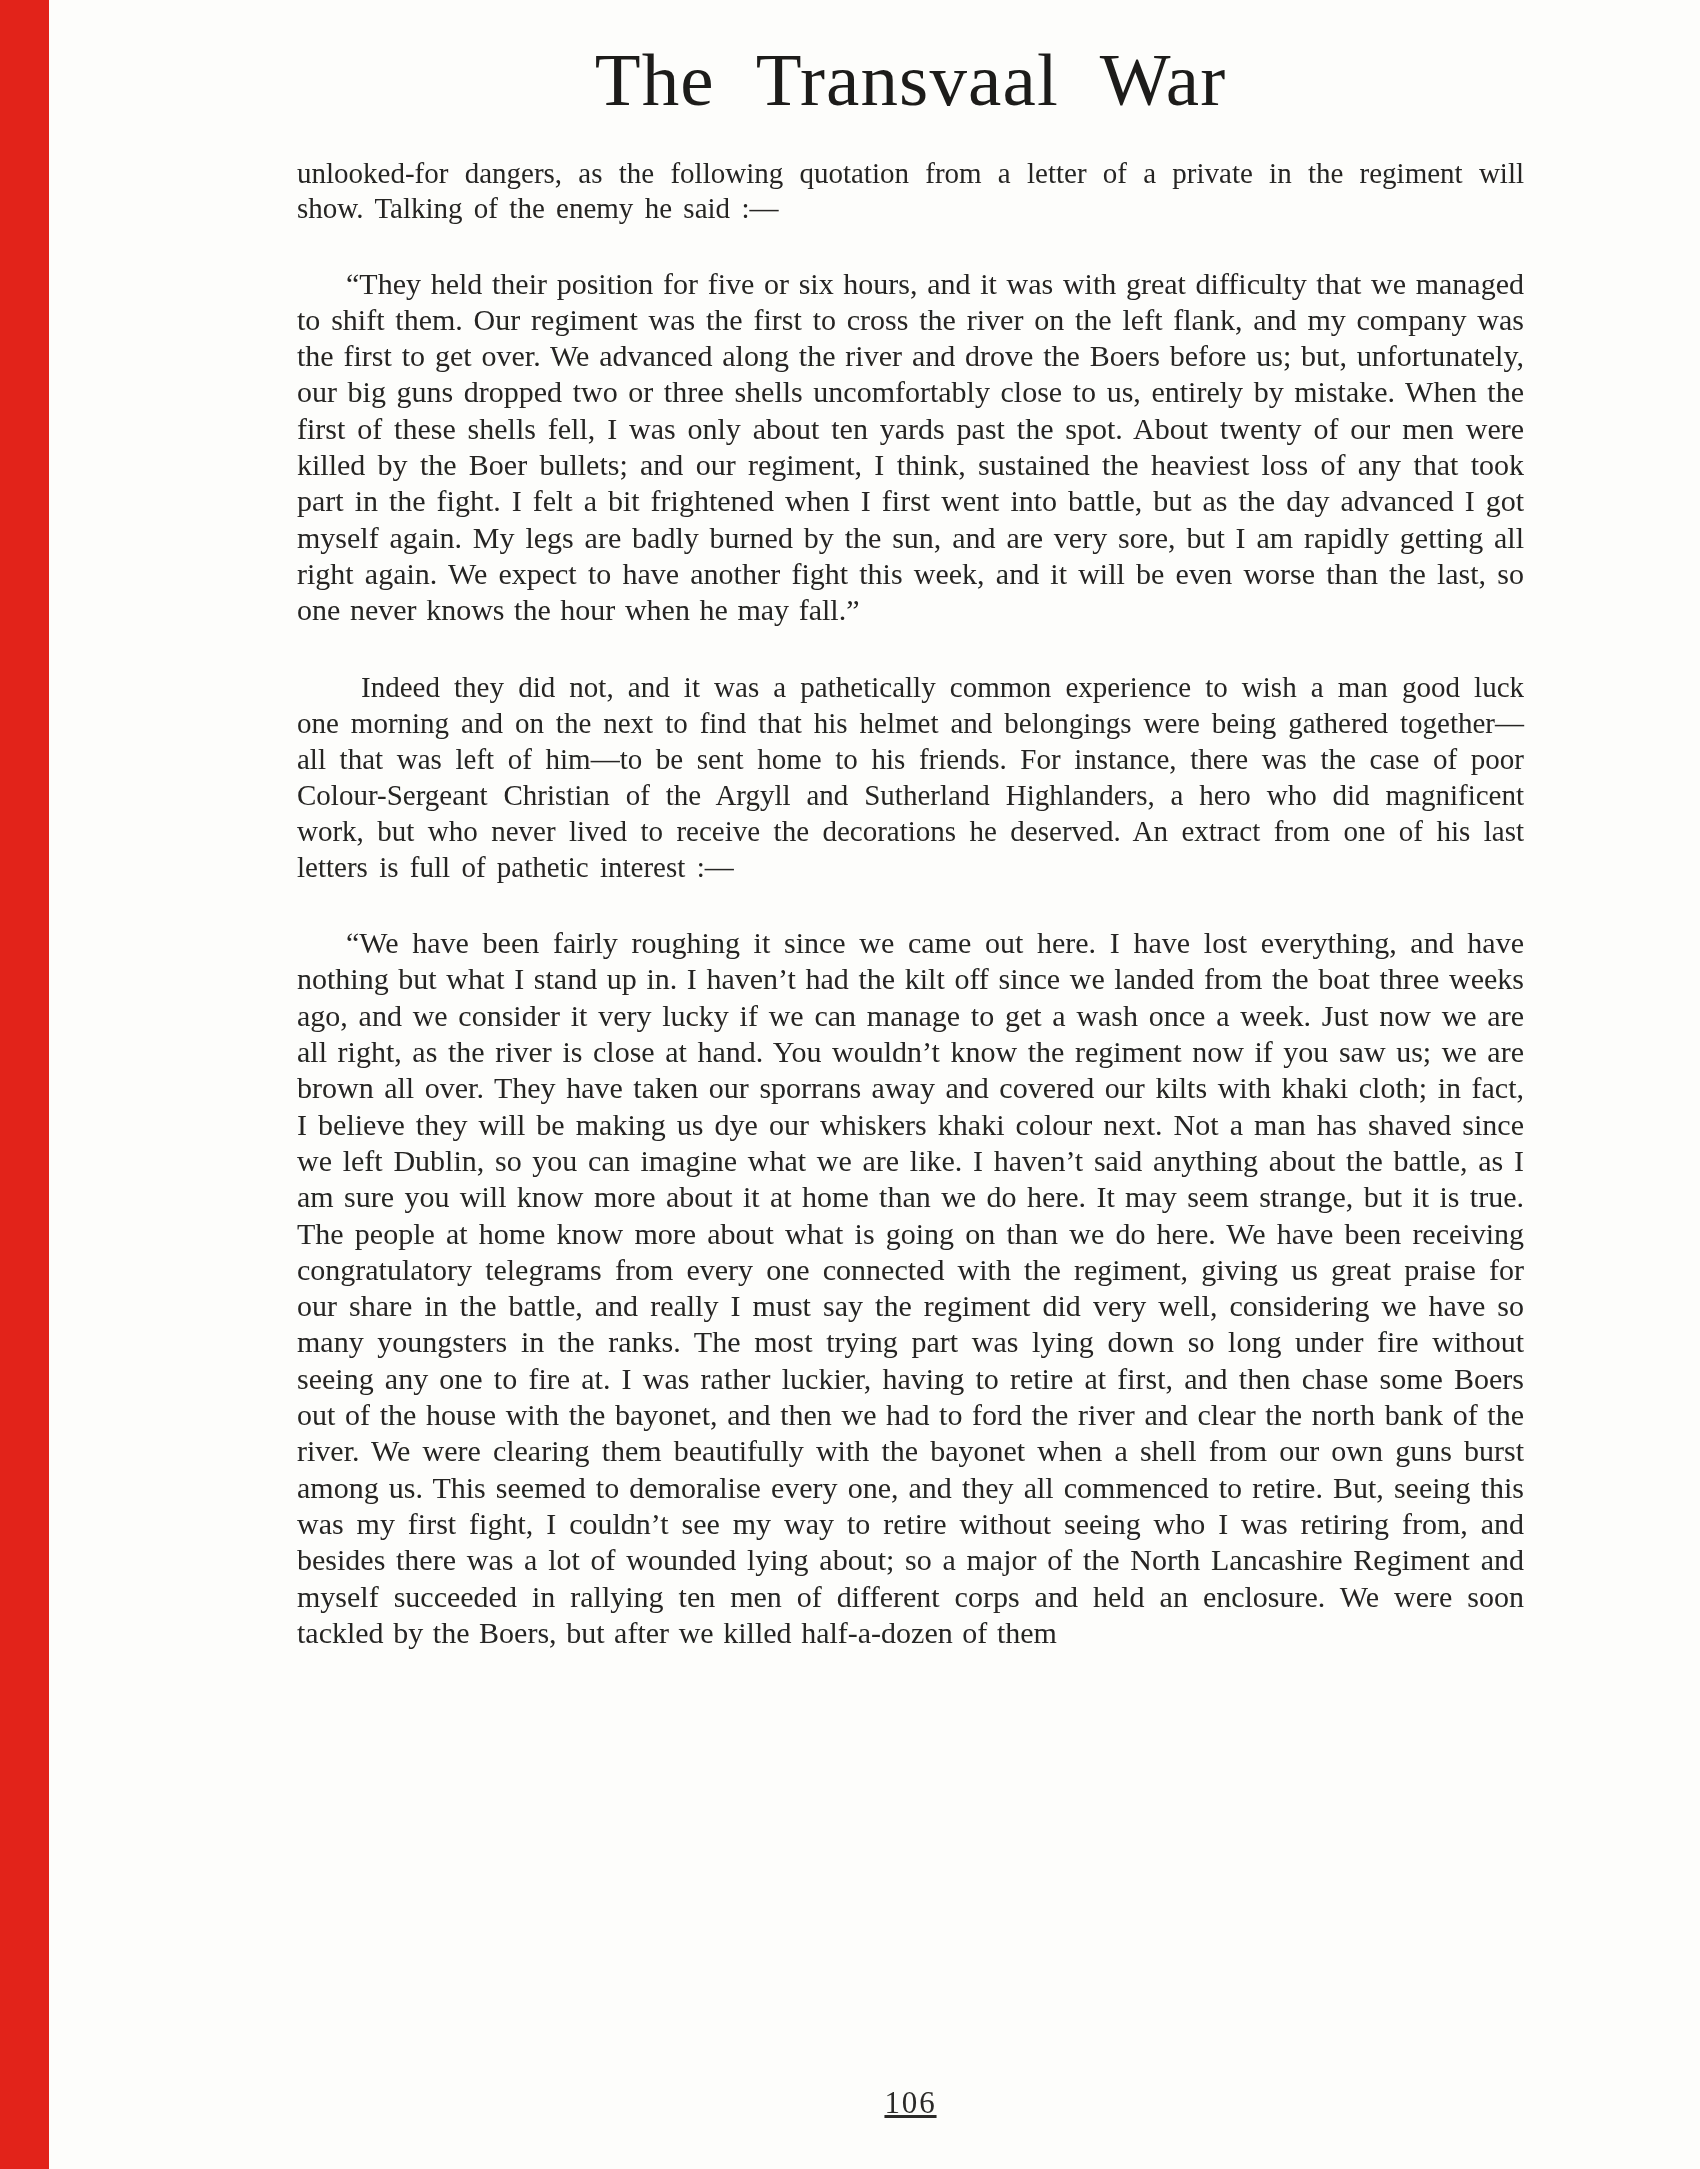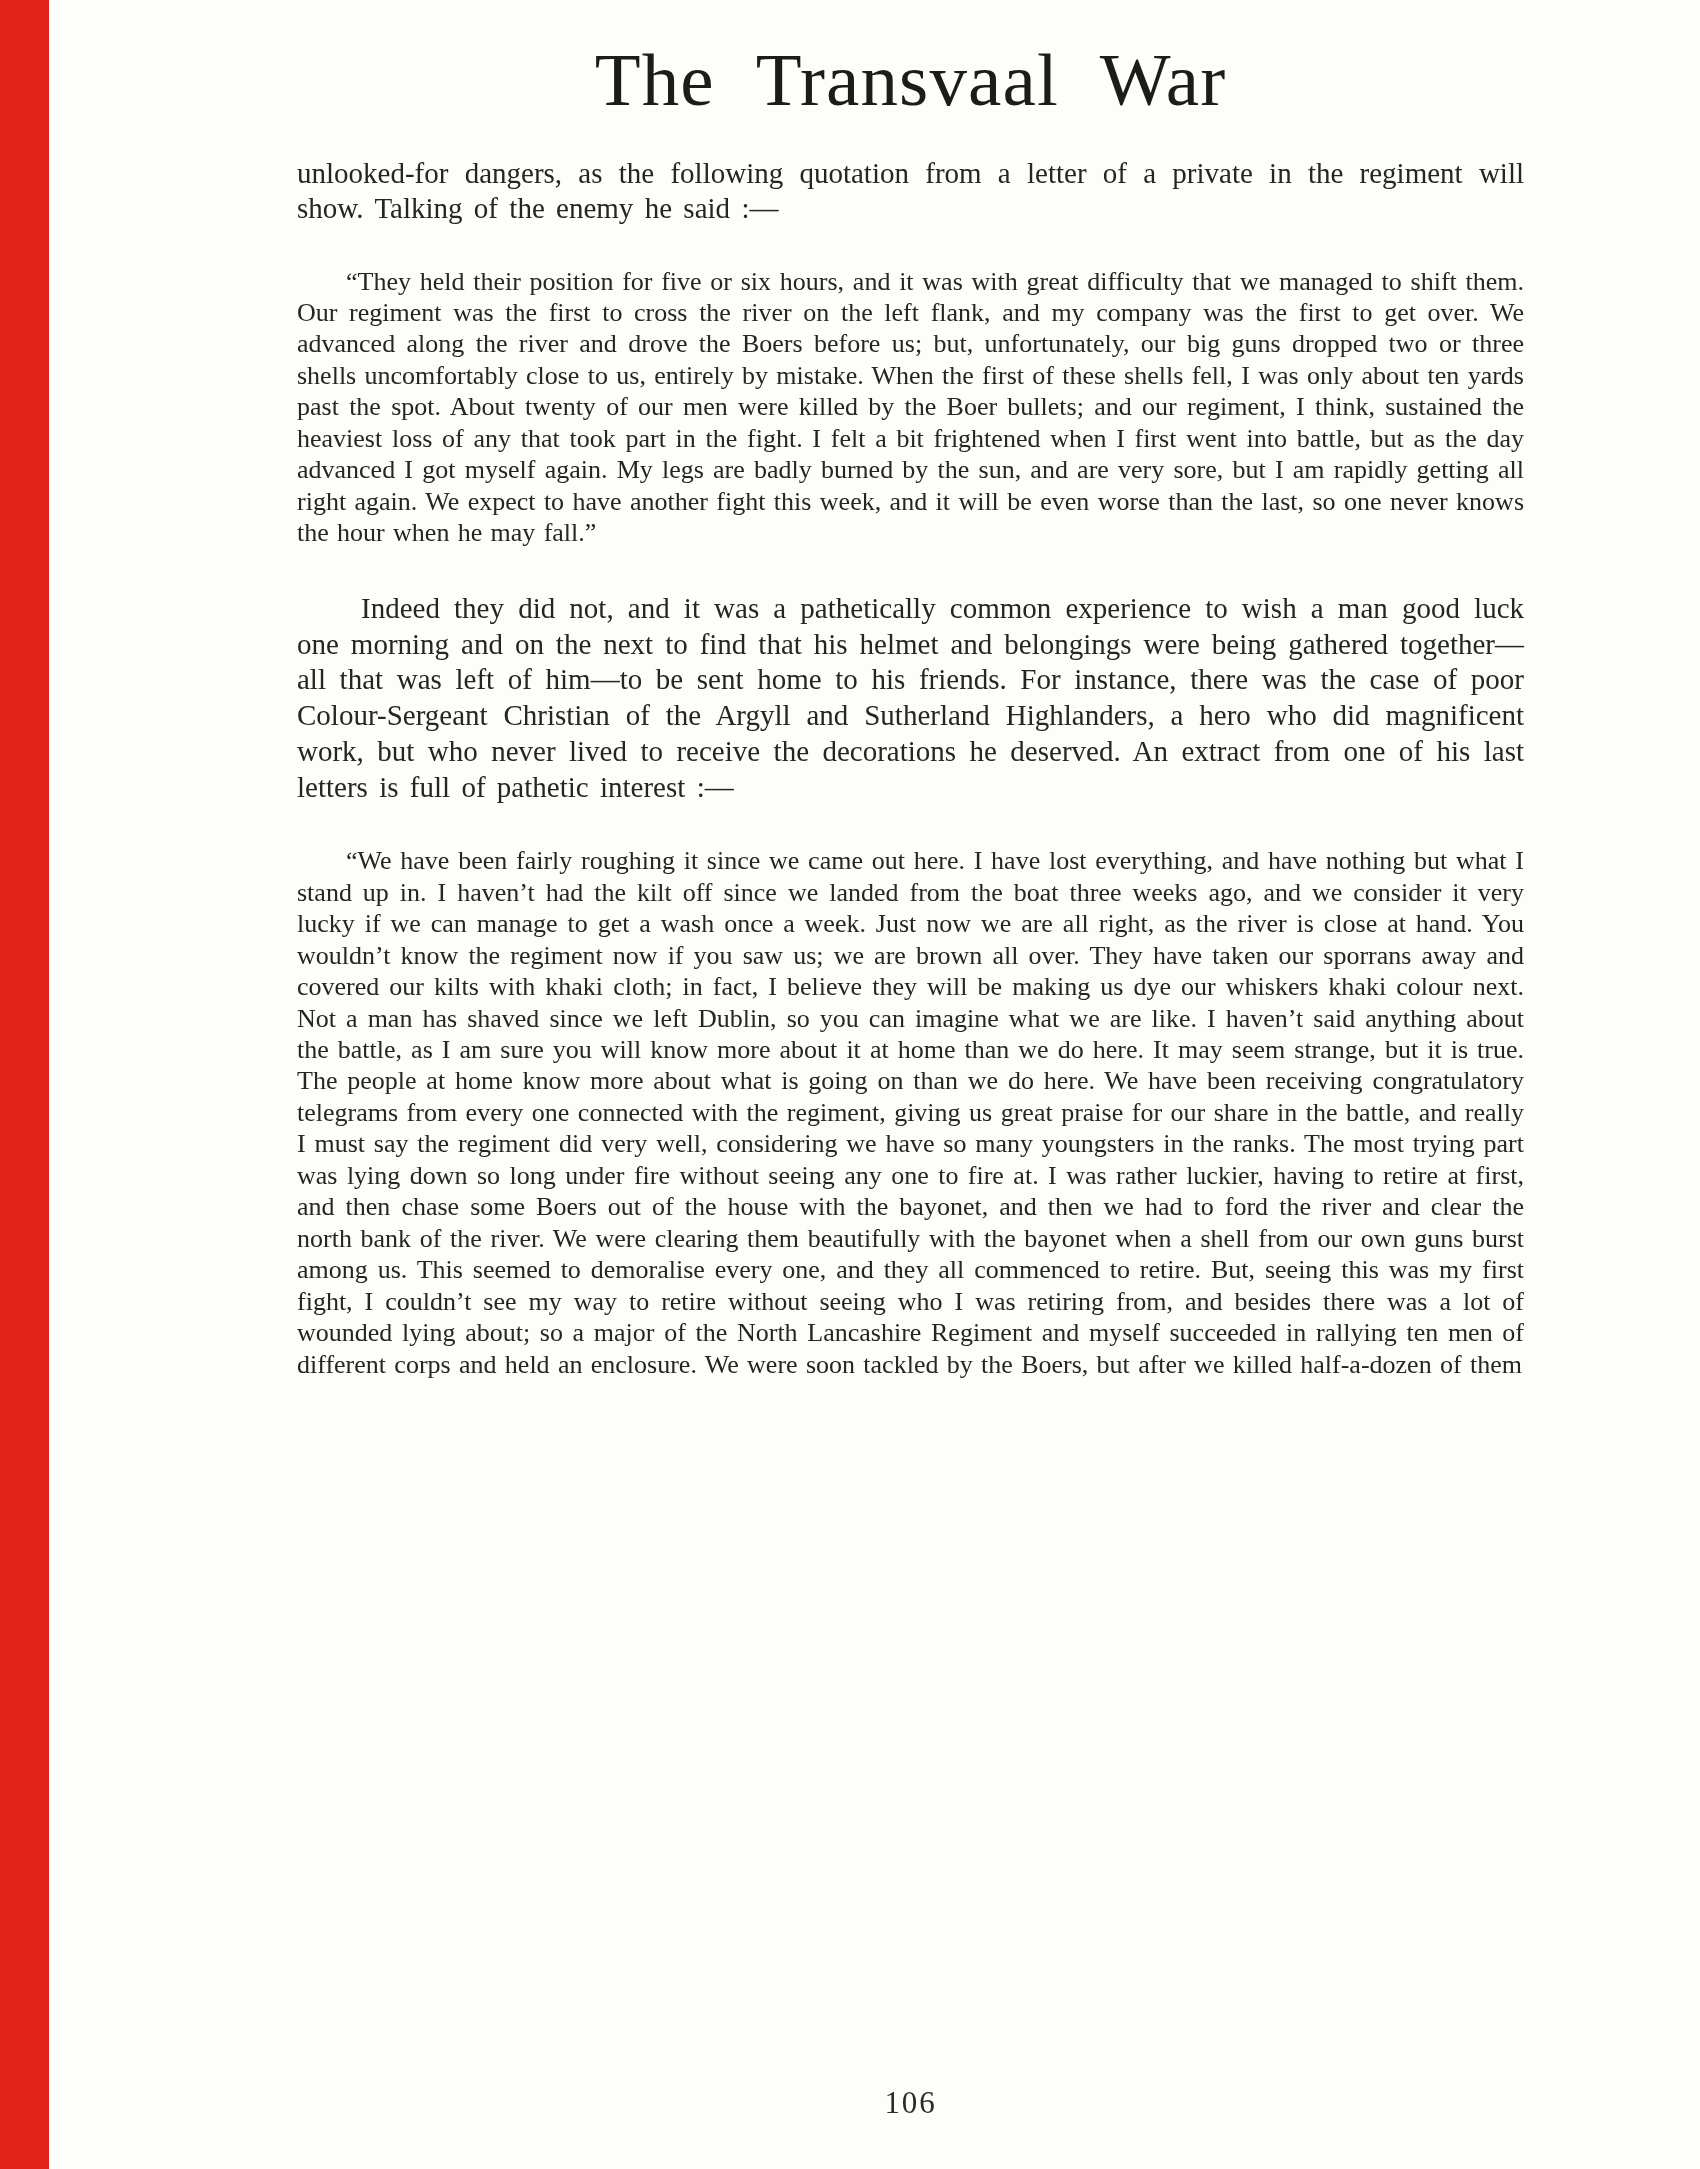--- a/index.html
+++ b/index.html
@@ -45,35 +45,36 @@
     line-height:1.22;
     text-align:justify;
     word-spacing:0.14em;
   }
   .para.indent{
     text-indent:64px;
     line-height:1.24;
   }
   .quote{
     margin:0 0 42px 0;
-    font-size:26px;
+    font-size:30px;
     line-height:1.21;
     text-align:justify;
     text-indent:49px;
     word-spacing:0.07em;
   }
   .page-number{
     position:absolute;
     left:297px;
     right:176px;
     bottom:49px;
     text-align:center;
     font-size:31px;
     letter-spacing:0.06em;
     color:#2b2a28;
+    text-decoration:underline;
   }
 </style>
 </head>
 <body>
 
 <div class="page">
 
   <div class="edge-strip"></div>
 
   <div class="content">

